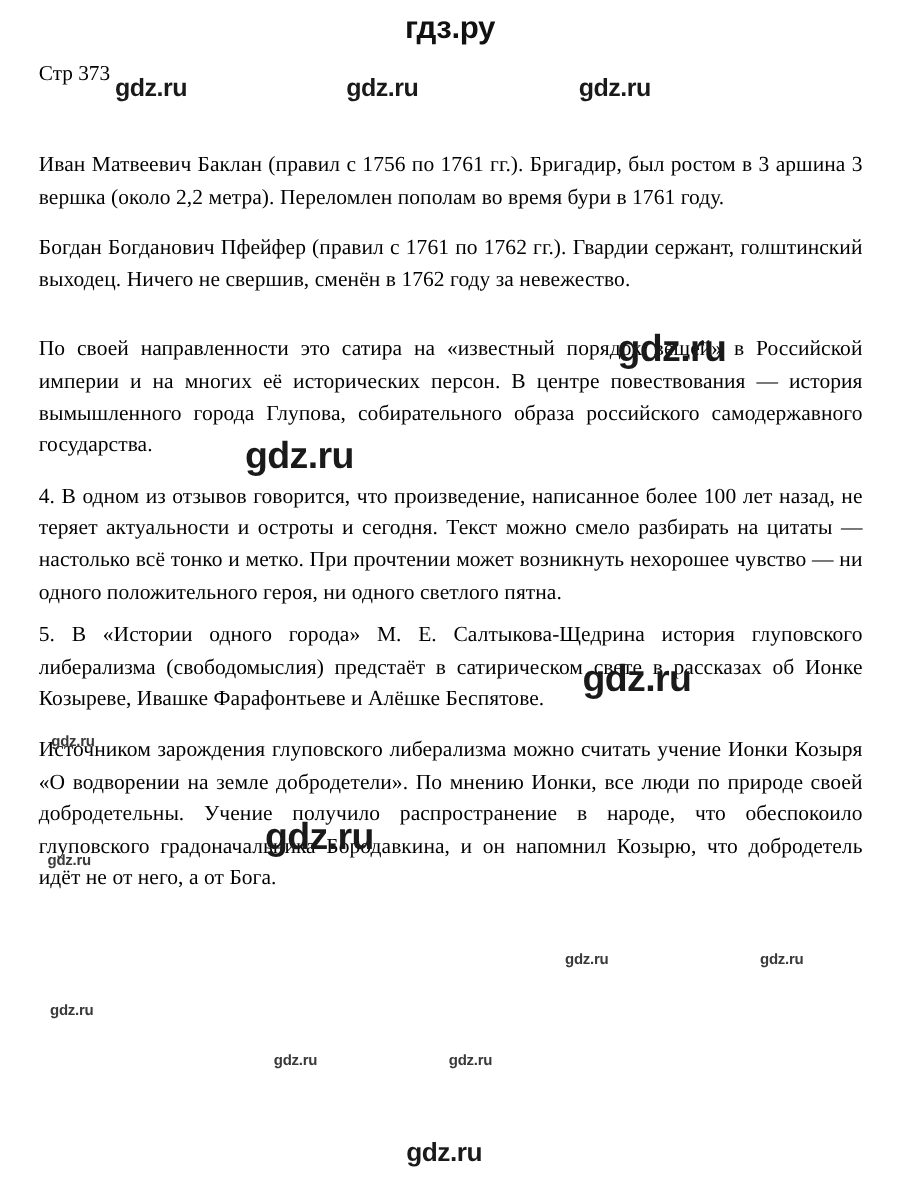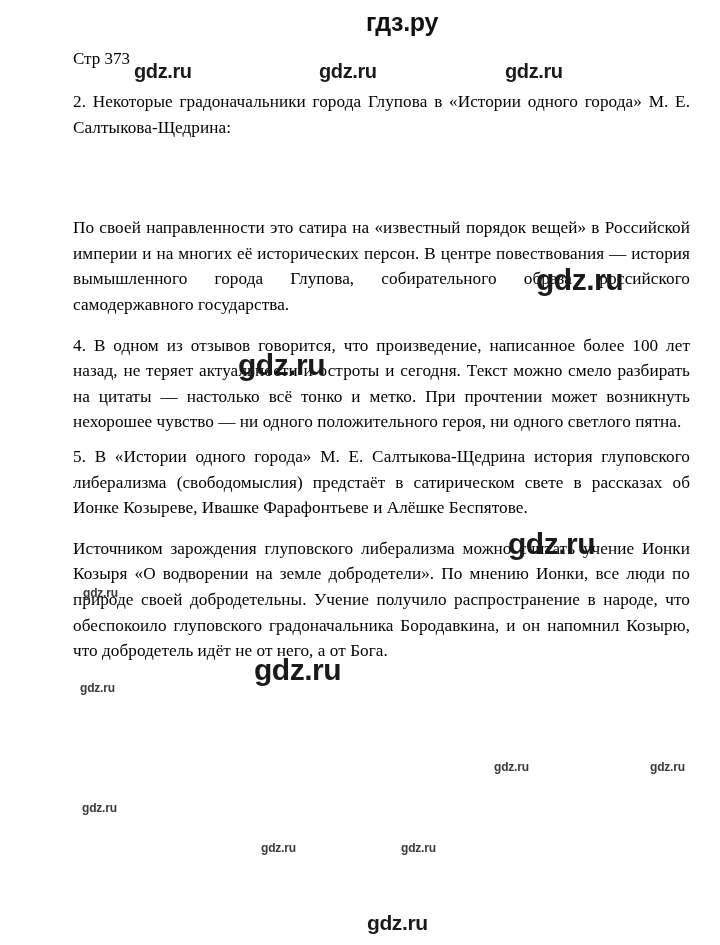--- a/index.html
+++ b/index.html
@@ -1,15 +1,15 @@
 <!DOCTYPE html>
 <html><head>
 <meta charset="utf-8">
 <style>
-  * { box-sizing: border-box; padding-left: 42px; }
+  * { box-sizing: border-box; }
   html, body {
     margin: 0;
     padding: 0;
     background: #ffffff;
   }
   body {
     width: 720px;
     height: 945px;
     position: relative;
     overflow: hidden;
@@ -85,27 +85,28 @@
 
 <div class="site-header">
   <div class="site-logo">гдз.ру</div>
 </div>
 
 <div class="page">
 
   <div class="page-label">Стр 373</div>
 
   <div class="gap-lg"></div>
-  <p class="para">2. Некоторые градоначальники города Глупова в «Истории одного города» М. Е. Салтыкова-Щедрина:</p>
 
   <div class="gap-md"></div>
 
   <div class="gap-md"></div>
+  <p class="para">Иван Матвеевич Баклан (правил с 1756 по 1761 гг.). Бригадир, был ростом в 3 аршина 3 вершка (около 2,2 метра). Переломлен пополам во время бури в 1761 году.</p>
 
   <div class="gap-md"></div>
+  <p class="para">Богдан Богданович Пфейфер (правил с 1761 по 1762 гг.). Гвардии сержант, голштинский выходец. Ничего не свершив, сменён в 1762 году за невежество.</p>
 
   <div class="gap-md"></div>
 
   <div class="gap-md"></div>
   <p class="para">По своей направленности это сатира на «известный порядок вещей» в Российской империи и на многих её исторических персон. В центре повествования — история вымышленного города Глупова, собирательного образа российского самодержавного государства.</p>
 
   <div class="gap-md"></div>
   <p class="para">4. В одном из отзывов говорится, что произведение, написанное более 100 лет назад, не теряет актуальности и остроты и сегодня. Текст можно смело разбирать на цитаты — настолько всё тонко и метко. При прочтении может возникнуть нехорошее чувство — ни одного положительного героя, ни одного светлого пятна.</p>
 
   <div class="gap-sm"></div>

